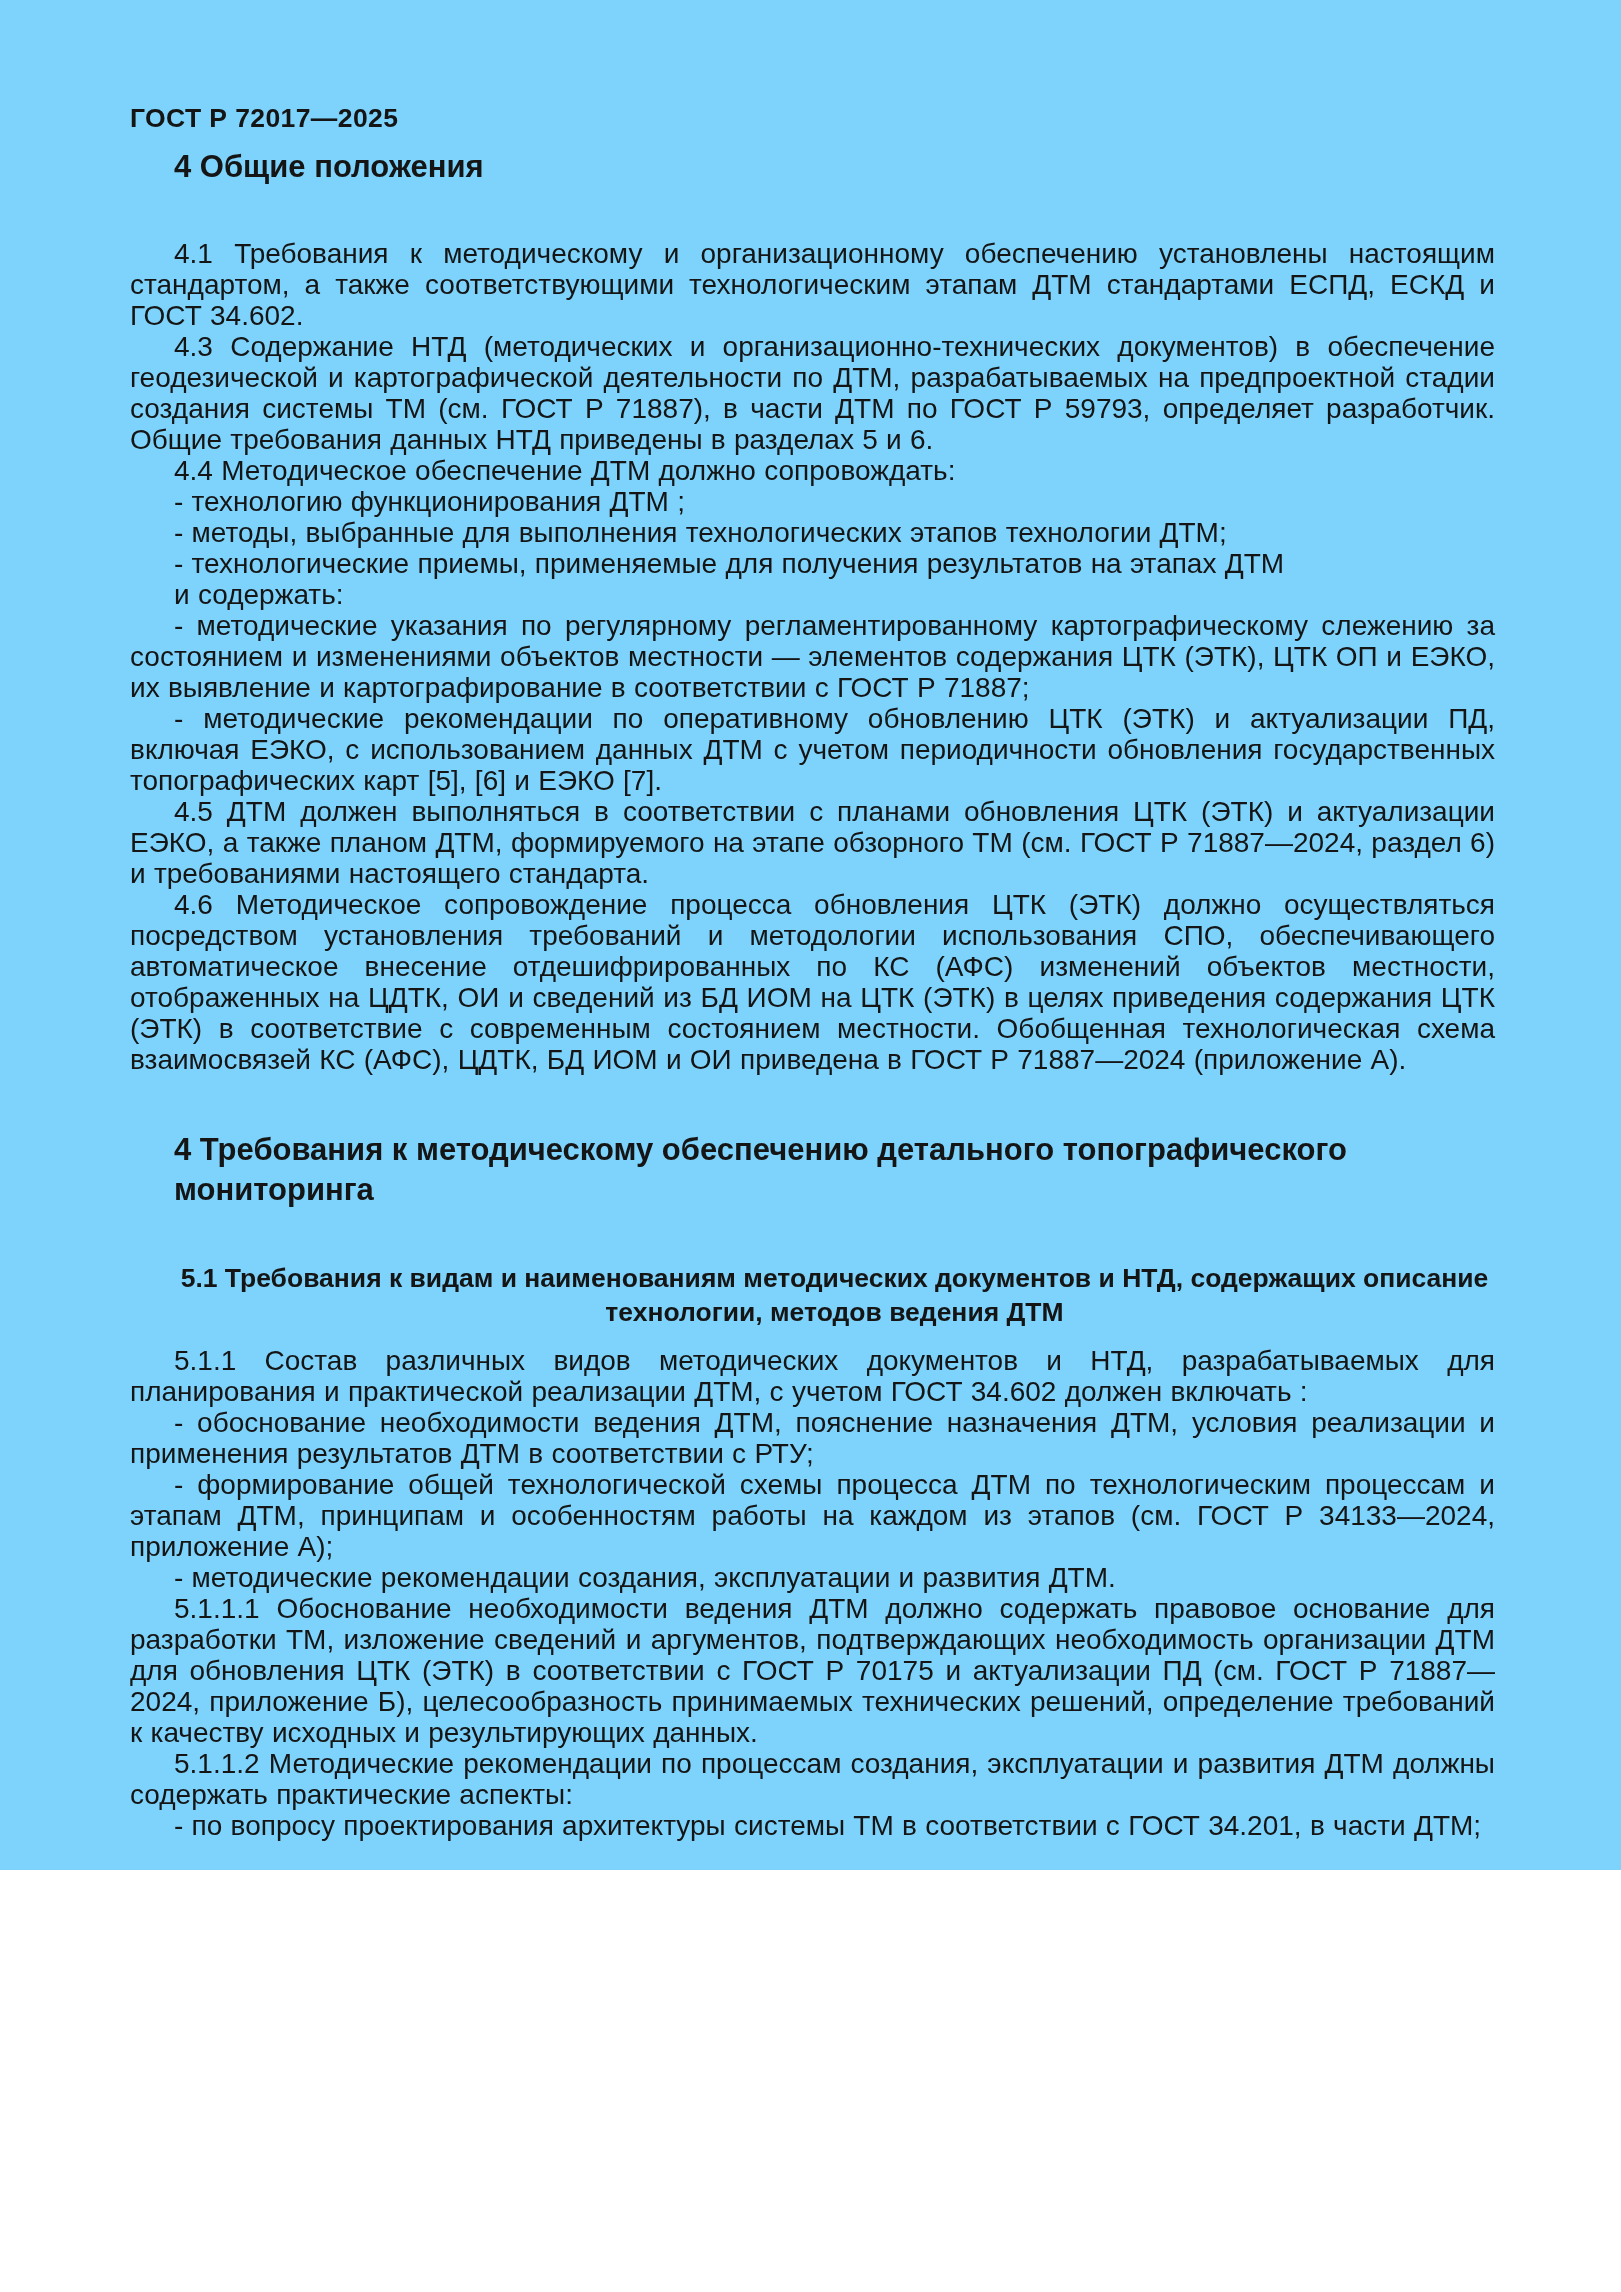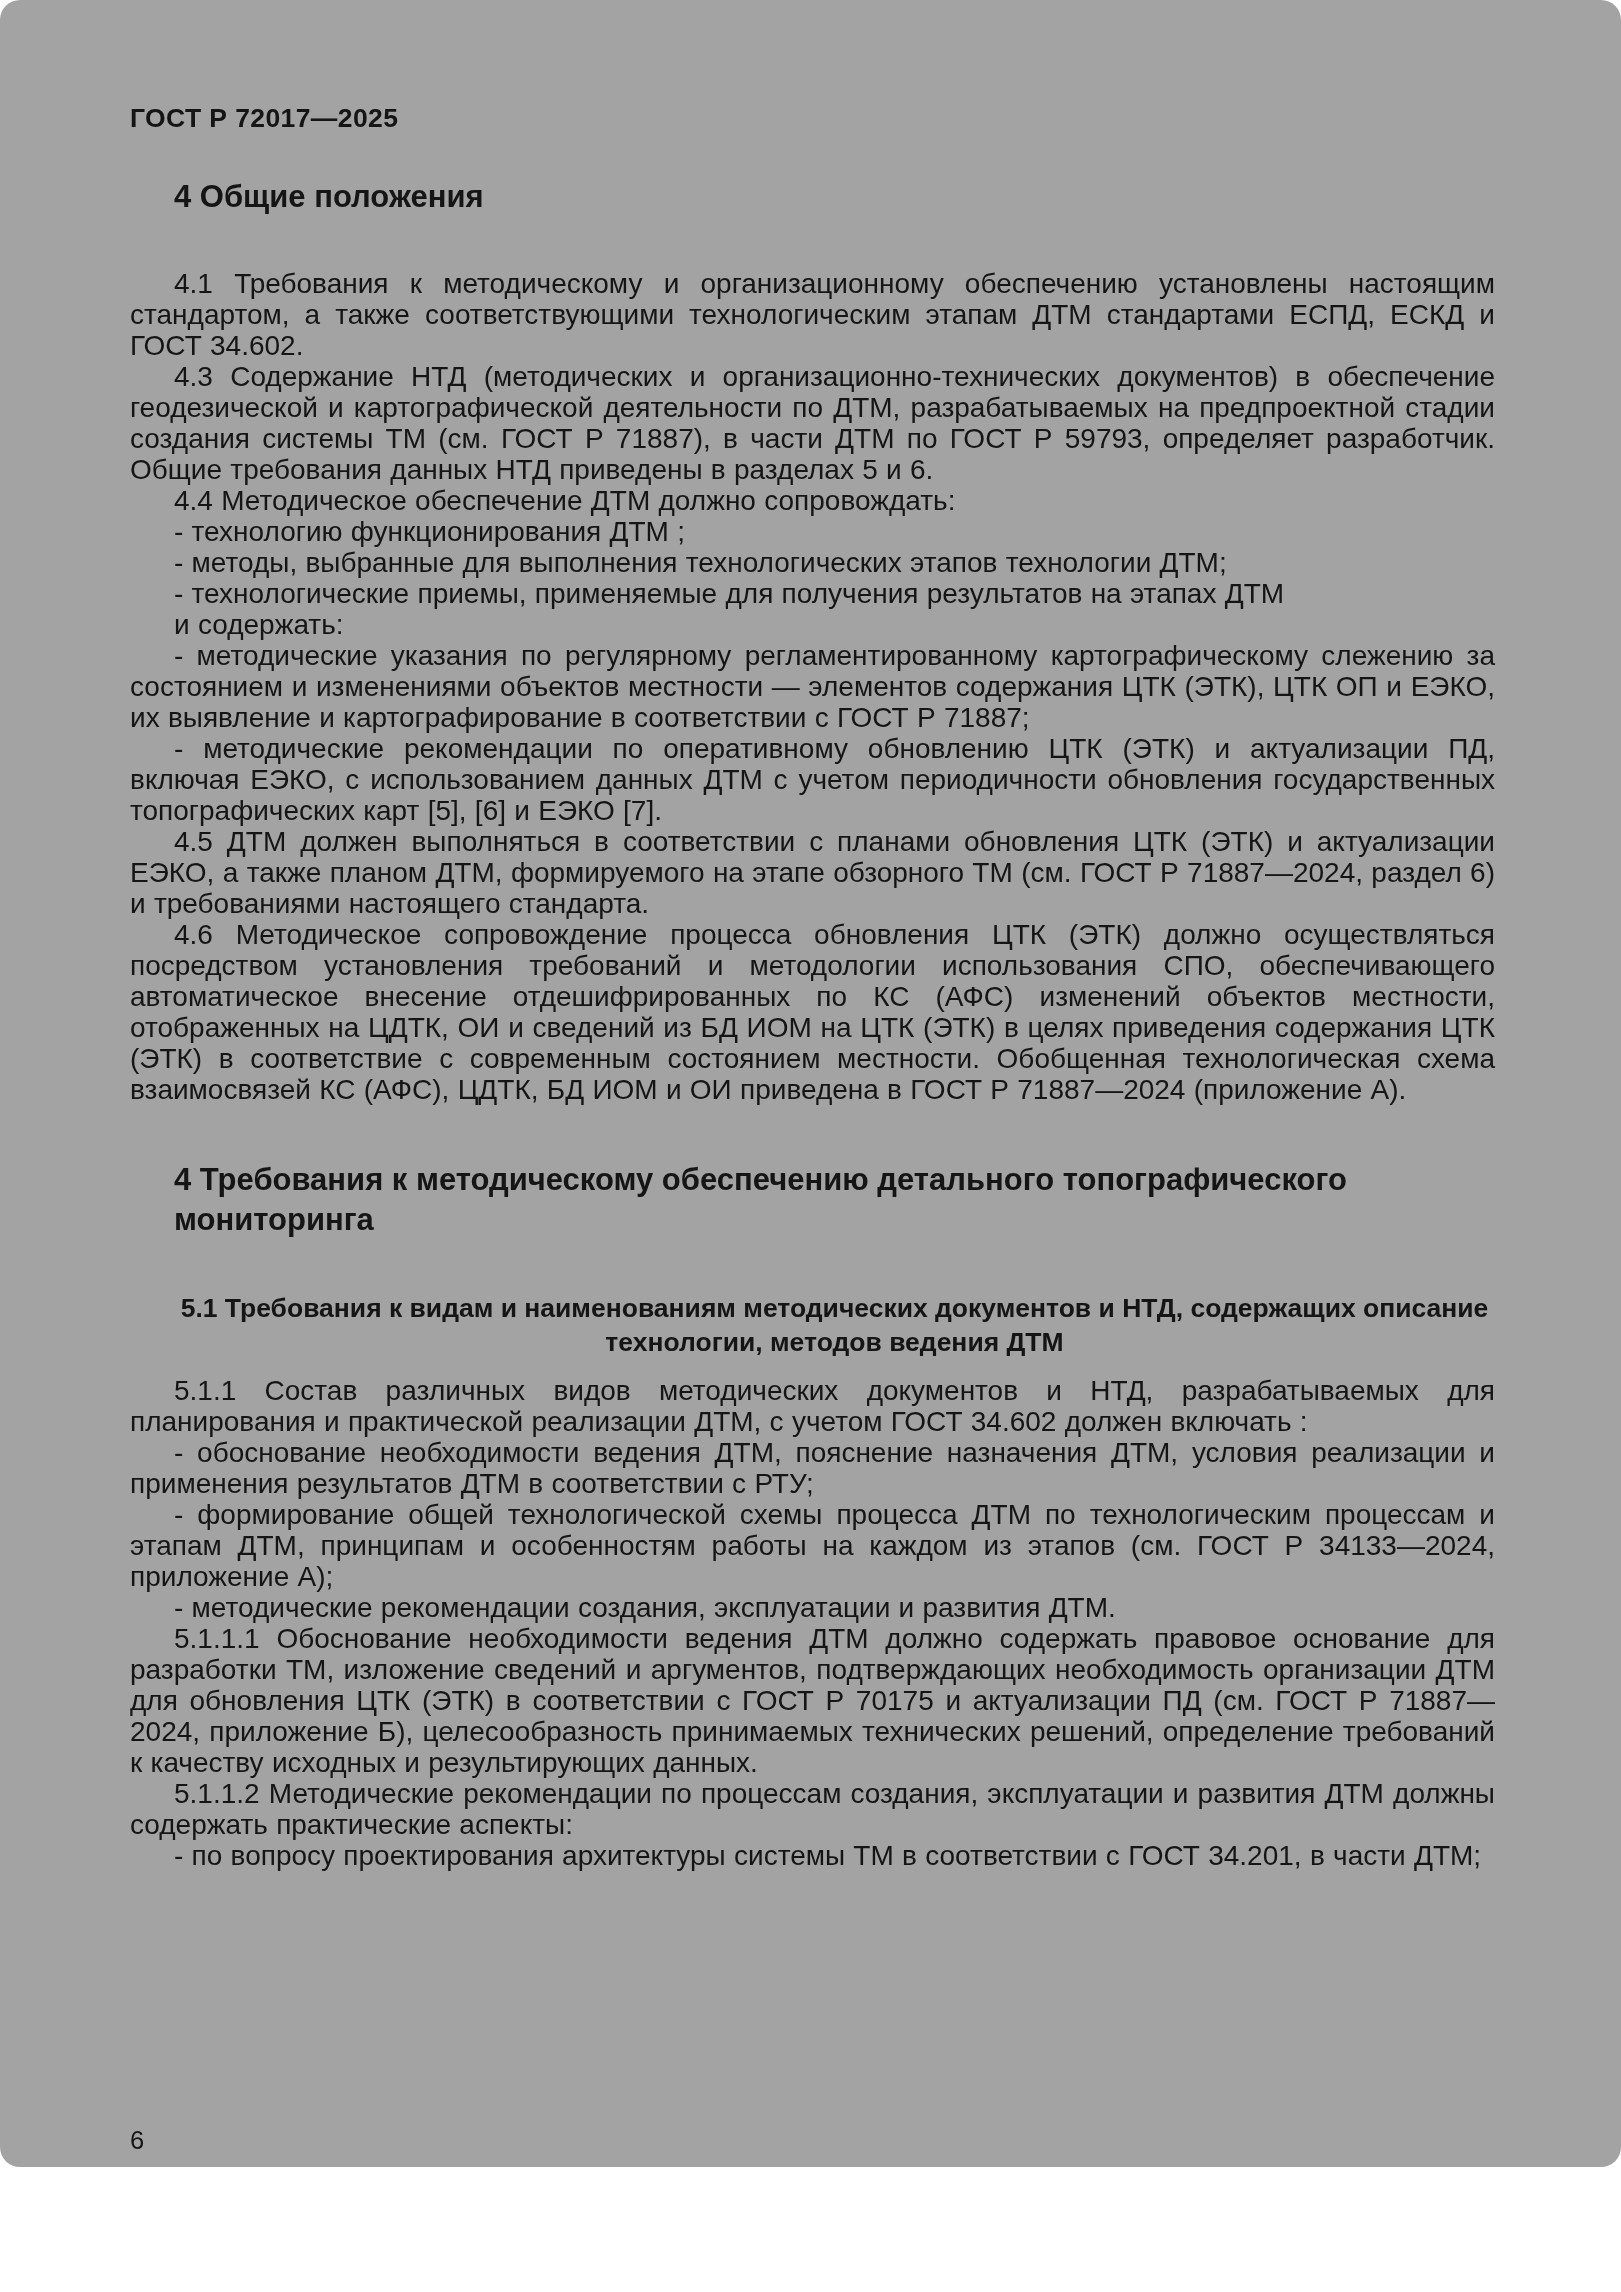--- a/index.html
+++ b/index.html
@@ -3,44 +3,43 @@
 <meta charset="utf-8">
 <style>
   html, body {
     margin: 0;
     padding: 0;
     background: #ffffff;
   }
   .sheet {
     position: relative;
     width: 1621px;
-    height: 2167px;
-    background: #a3a3a3;
+    height: 1870px;
+    background: #7dd3fc;
     box-sizing: border-box;
     padding: 102px 126px 0 130px;
     font-family: "Liberation Sans", sans-serif;
     color: #151515;
     overflow: hidden;
-    border-radius: 20px;
   }
   .doc-header {
     font-size: 26.5px;
     line-height: 32px;
     font-weight: bold;
     letter-spacing: 0.4px;
   }
   .content {
     margin-top: 0;
   }
   
   .content .h1 {
     font-size: 31px;
     line-height: 40px;
     font-weight: bold;
-    margin: 43px 0 51px 44px;
+    margin: 13px 0 51px 44px;
     text-align: left;
   }
   .content .h1:not(:first-child) {
     margin-top: 55px;
   }
   
   .content .h2 {
     font-size: 26.5px;
     line-height: 34px;
     font-weight: bold;

